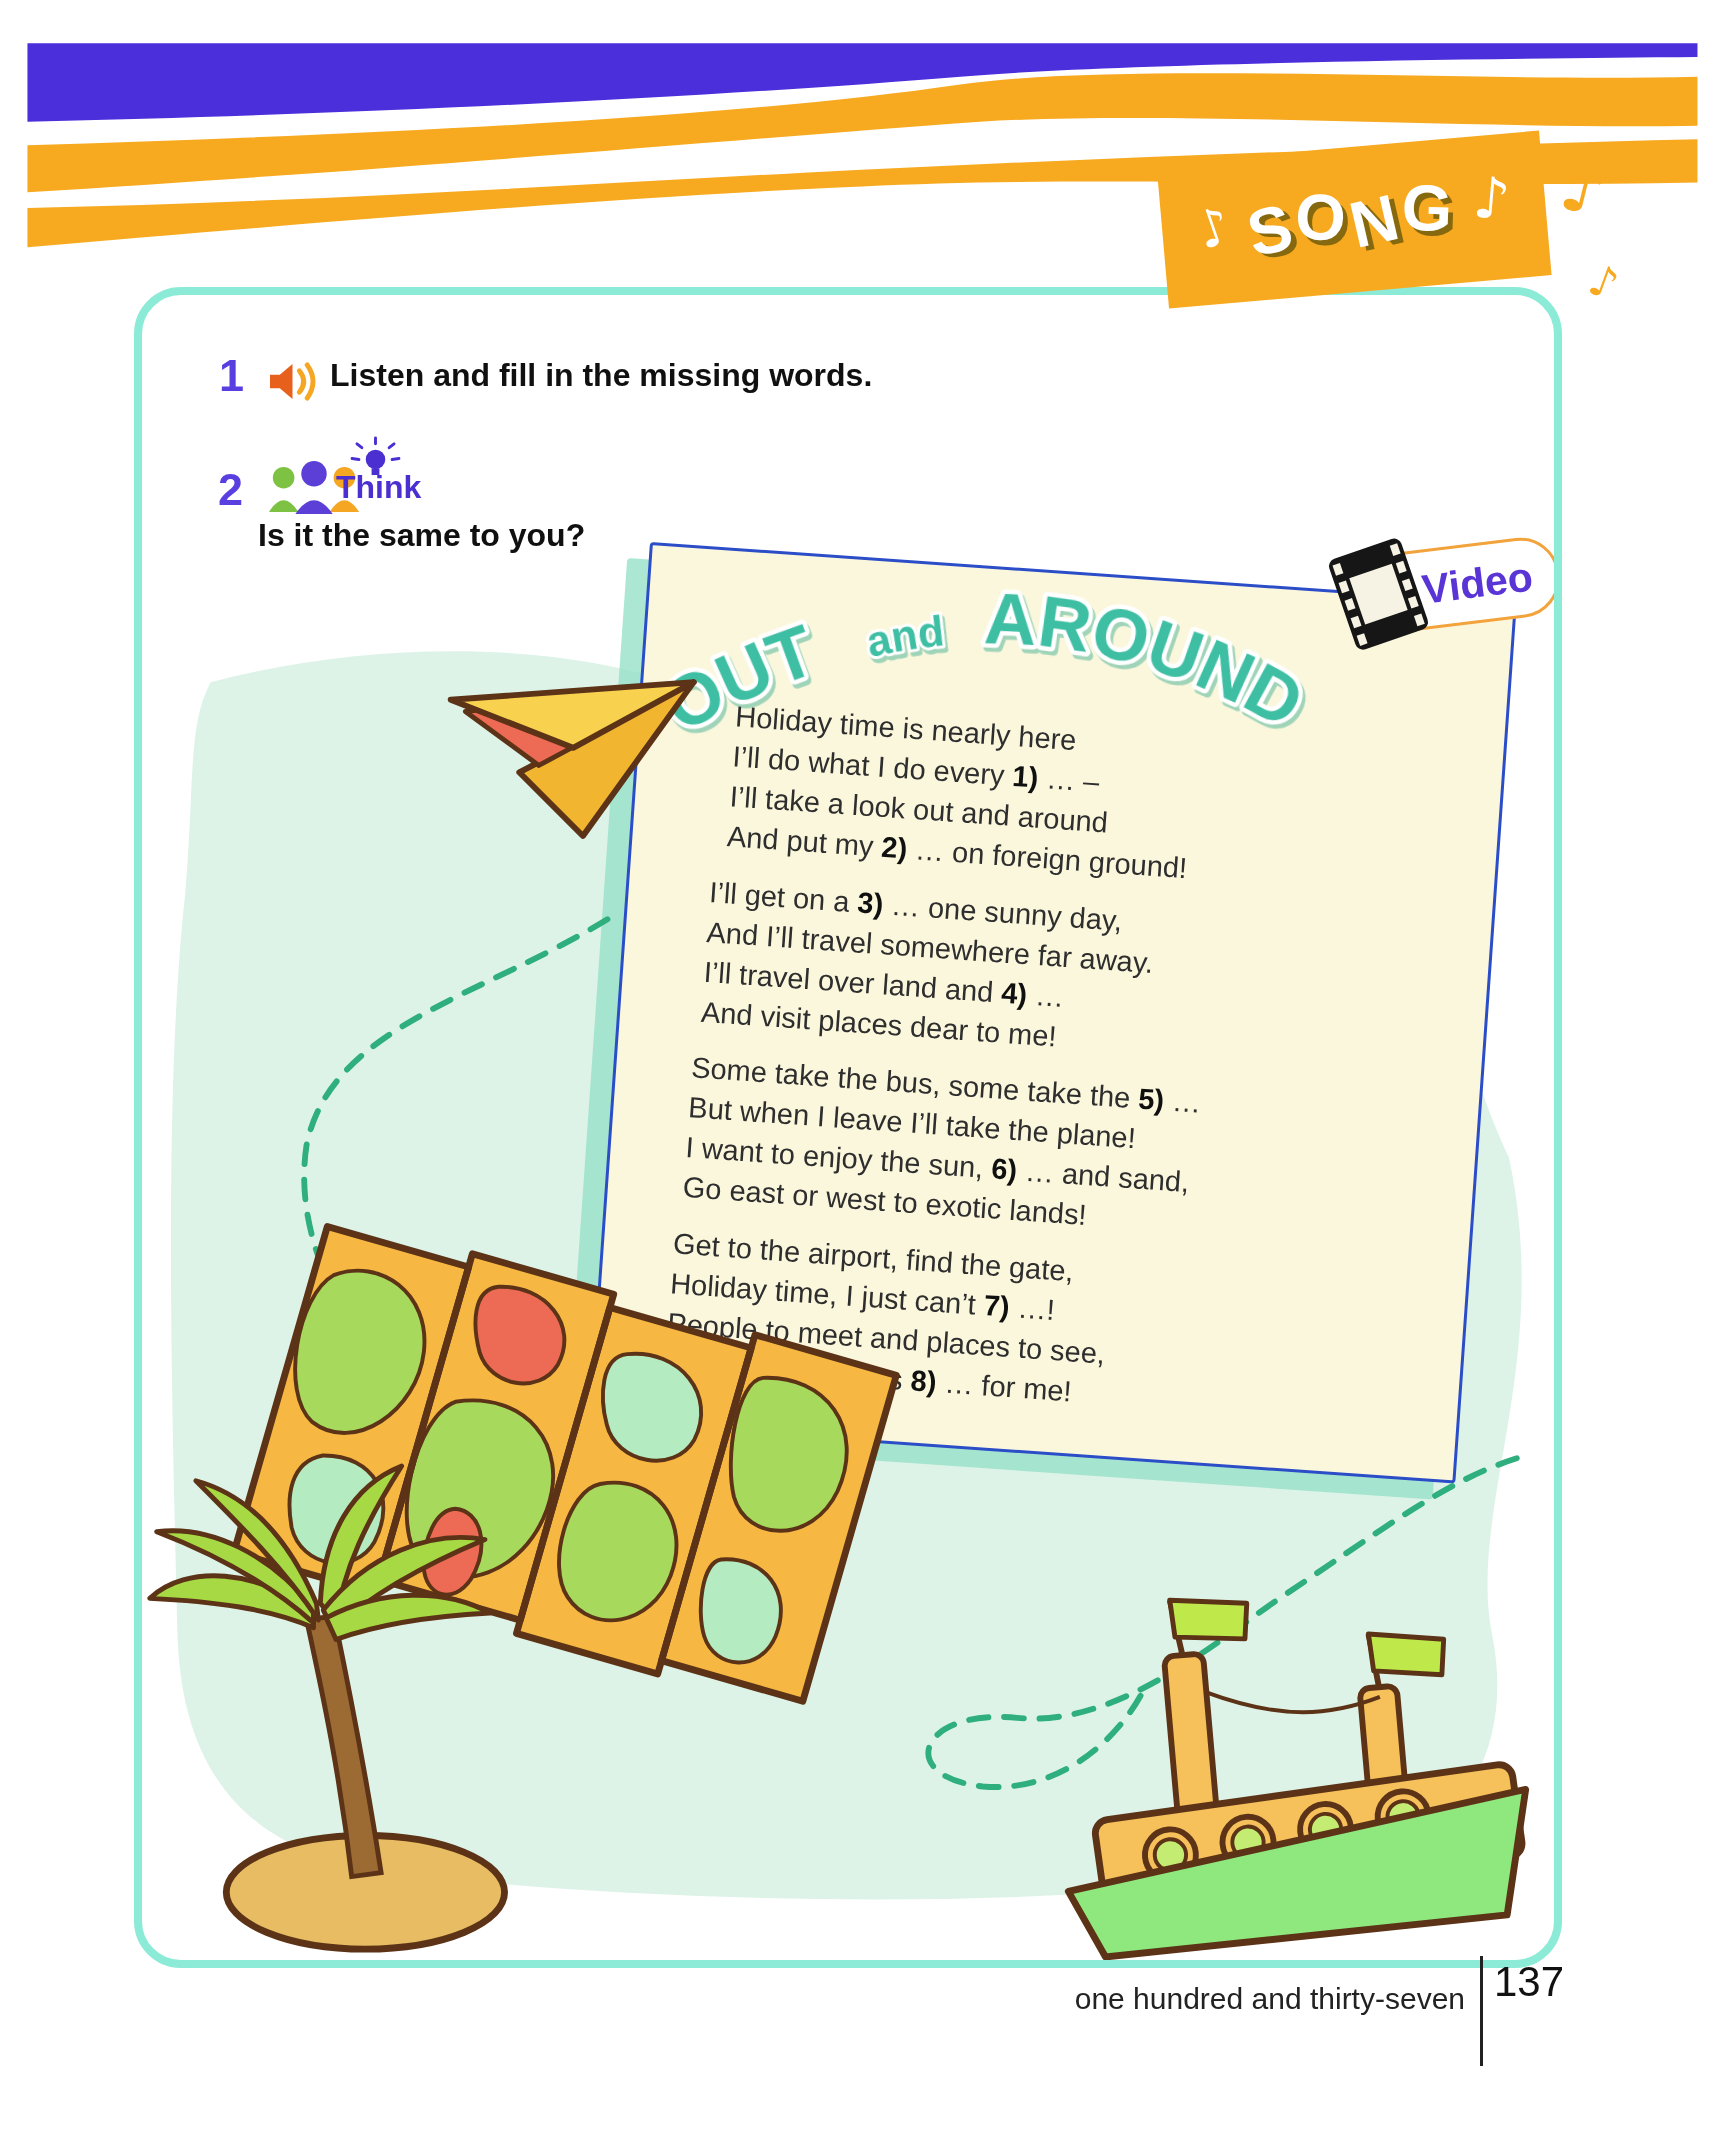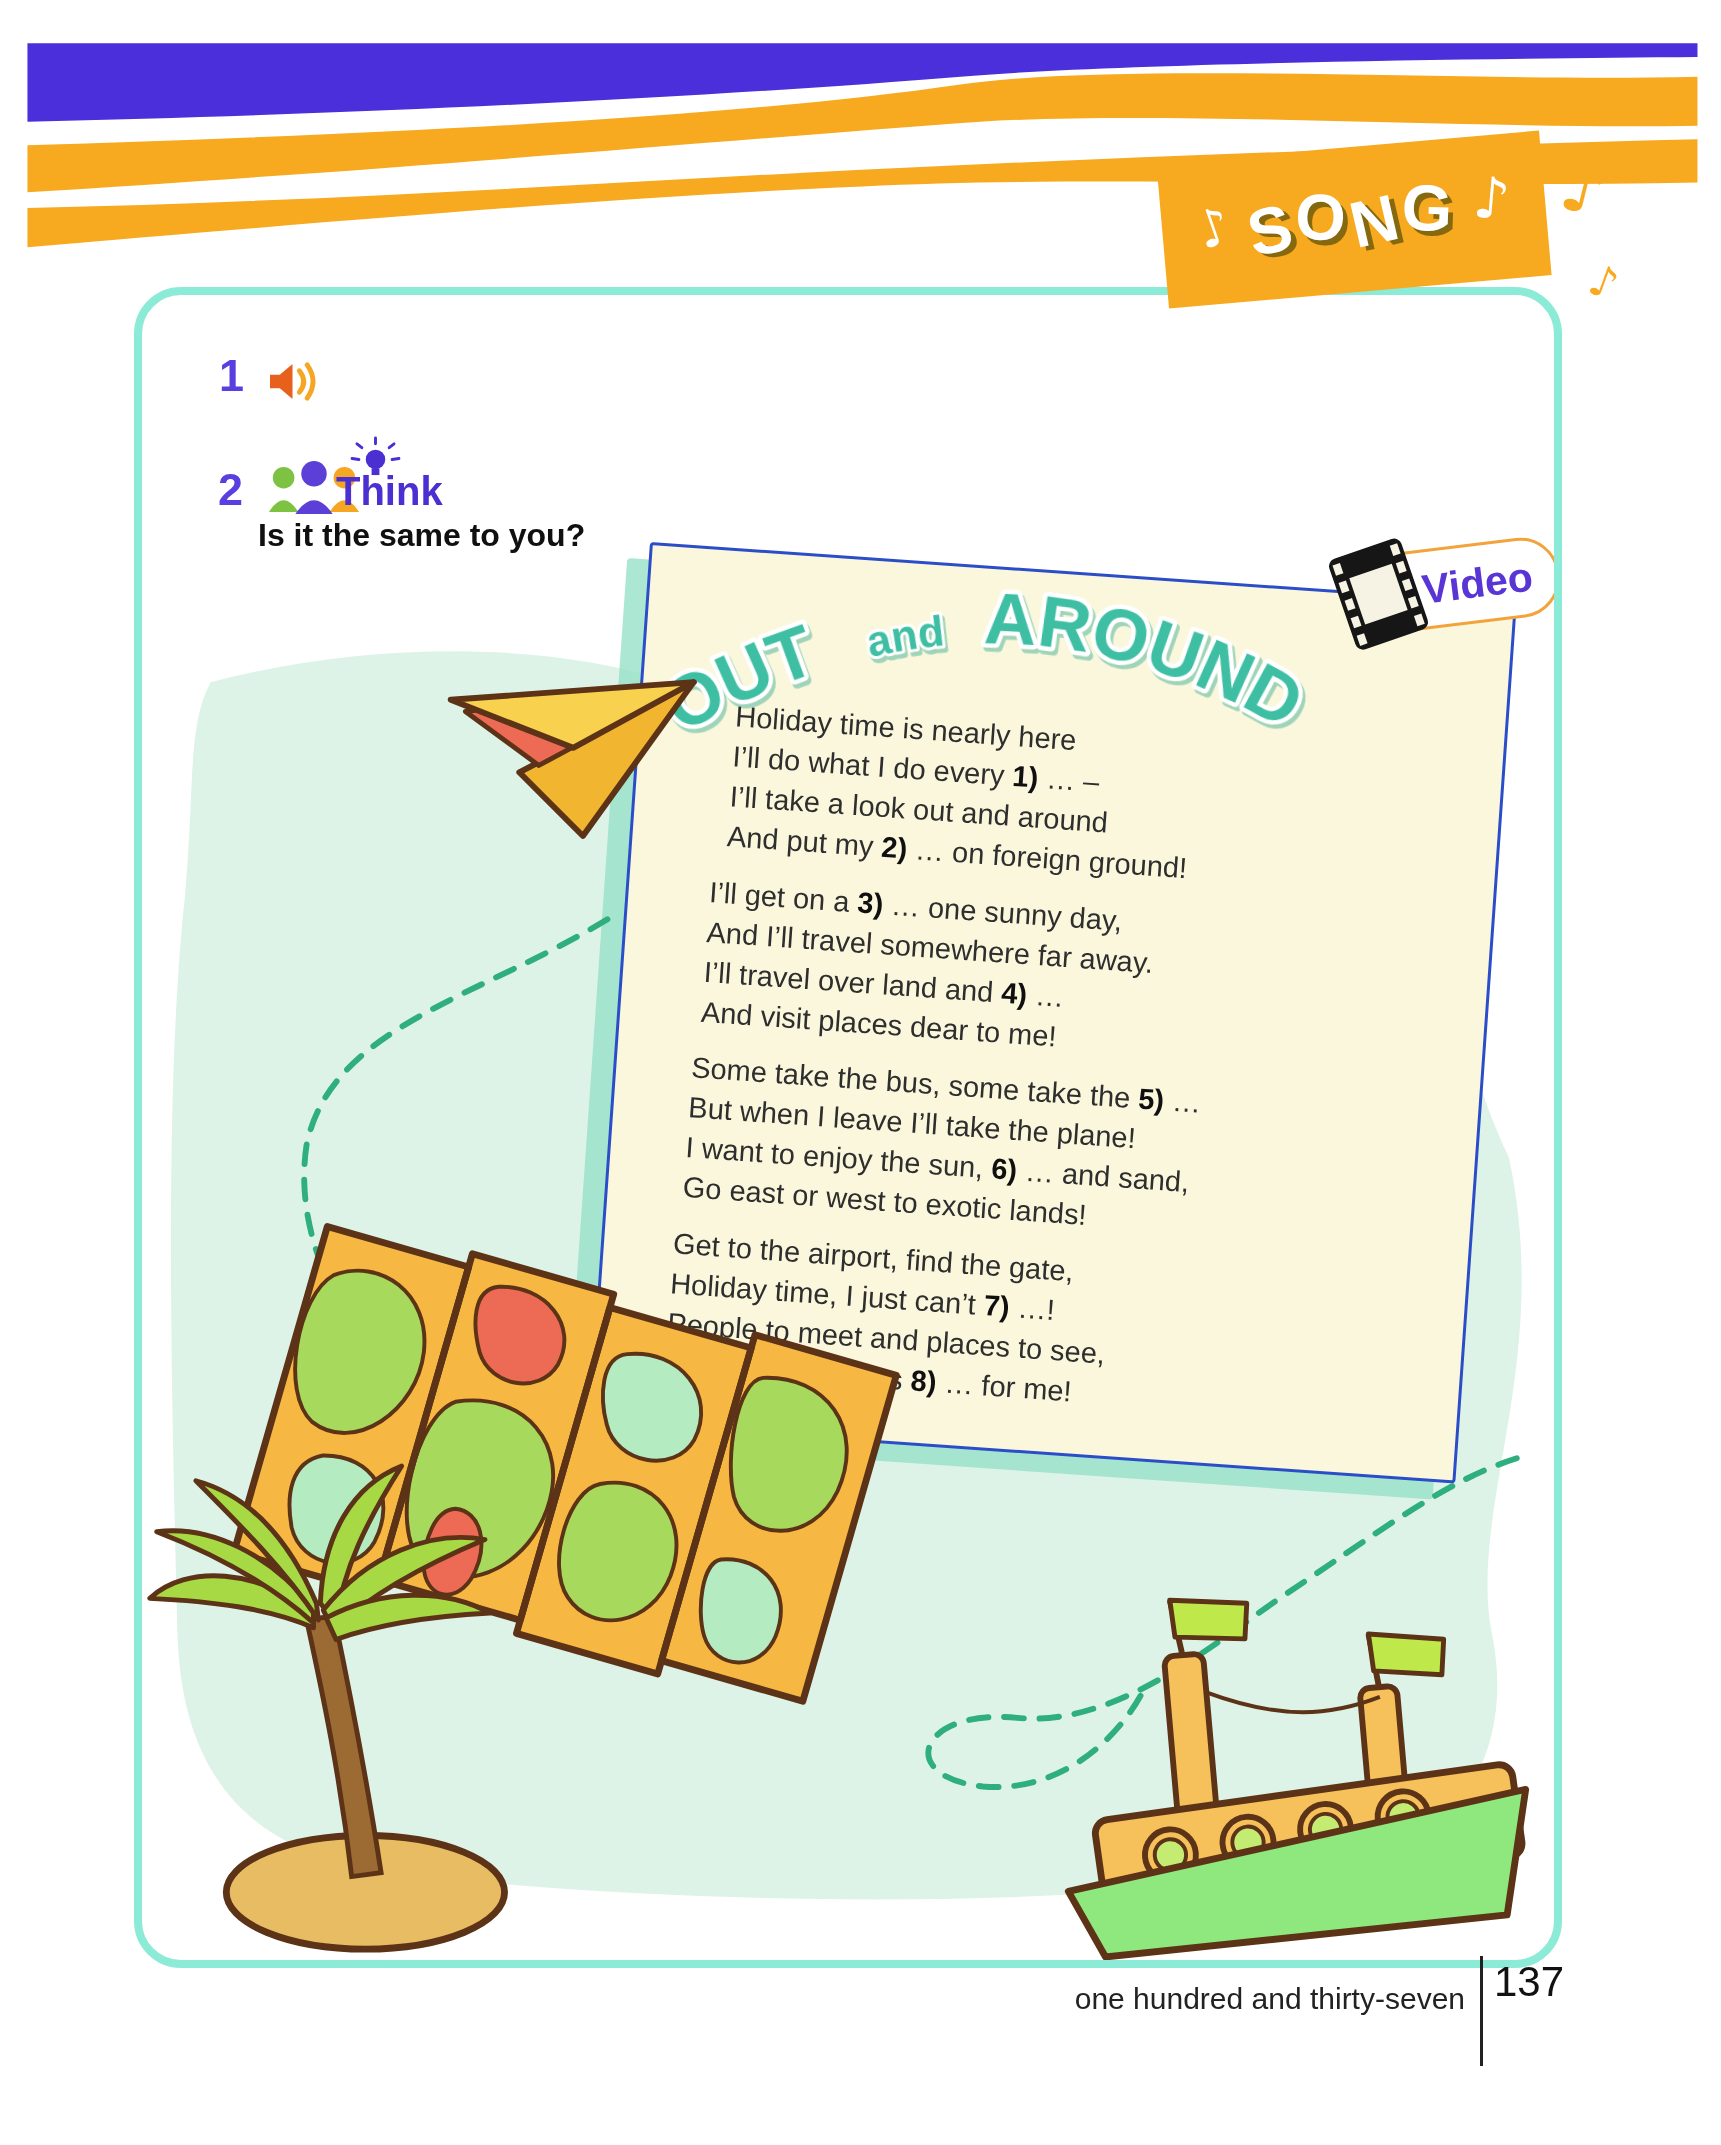--- a/index.html
+++ b/index.html
@@ -32,21 +32,21 @@
   .blob-svg,.illus-svg{position:absolute;left:0;top:0;pointer-events:none;}
   .blob-svg{z-index:1;}
   .illus-svg{z-index:3;}
 
   
   .ex-num{position:absolute;color:#5A3FE0;font-size:45px;font-weight:700;z-index:5;}
   .ex-text{position:absolute;color:#101010;font-size:32px;font-weight:700;z-index:5;white-space:nowrap;}
   .speaker{position:absolute;z-index:5;}
   .people{position:absolute;z-index:5;}
   .think-wrap{position:absolute;z-index:5;}
-  .think-label{color:#4B2FD0;font-size:40px;font-weight:800;}
+  .think-label{color:#4B2FD0;font-size:32px;font-weight:800;}
   .bulb{position:absolute;left:11.8px;top:-33px;}
 
   
   .sheet{position:absolute;left:508px;top:247px;width:863px;height:877px;
     background:#FBF7DC;border:3.9px solid #2B4EC8;border-radius:3.9px;
     transform:rotate(4deg);transform-origin:top left;
     box-shadow:-21.6px 17.6px 0 rgba(150,225,200,.8);z-index:2;}
   .title-svg{position:absolute;left:9.8px;top:9.8px;}
   .title-text{font-weight:800;fill:#3EBFA3;stroke:#fff;stroke-width:9px;
     paint-order:stroke;stroke-linejoin:round;
@@ -93,20 +93,21 @@
     <svg class="blob-svg" width="1412" height="1665" viewBox="0 0 1441 1699">
       <path d="M70,395 C250,348 440,356 560,402 C770,450 1200,415 1290,470 C1345,620 1320,720 1395,880 C1440,1090 1352,1240 1378,1368 C1400,1478 1352,1578 1230,1604 C950,1650 560,1644 268,1612 C128,1596 40,1530 36,1362 C30,1112 22,812 44,612 C54,500 46,440 70,395 Z" fill="#DEF3E8"></path>
     </svg>
 
     <div class="ex-num" style="left:77px;top:55px;">1</div>
     <svg class="speaker" style="left:125px;top:65px;" width="51" height="43" viewBox="0 0 52 44">
       <path d="M3,15 h10 l13,-11 v36 l-13,-11 h-10 z" fill="#E8611C"></path>
       <path d="M33,11 Q42,22 33,33" stroke="#F5A623" stroke-width="5" fill="none" stroke-linecap="round"></path>
       <path d="M41,5 Q53,22 41,39" stroke="#F5A623" stroke-width="5" fill="none" stroke-linecap="round"></path>
     </svg>
+    <div class="ex-text" style="left:188px;top:62px;">Listen and fill in the missing words.</div>
 
     <div class="ex-num" style="left:76px;top:169px;">2</div>
     <svg class="people" style="left:123px;top:162px;" width="98" height="57" viewBox="0 0 100 58">
       <circle cx="19" cy="21" r="11" fill="#7DC242"></circle>
         <path d="M4,56 Q19,32 34,56 Z" fill="#7DC242"></path>
       <circle cx="81" cy="21" r="11" fill="#F5A623"></circle>
         <path d="M66,56 Q81,32 96,56 Z" fill="#F5A623"></path>
       <circle cx="50" cy="17" r="13" fill="#5B3FD6"></circle>
         <path d="M31,58 Q50,30 69,58 Z" fill="#5B3FD6"></path>
     </svg>

